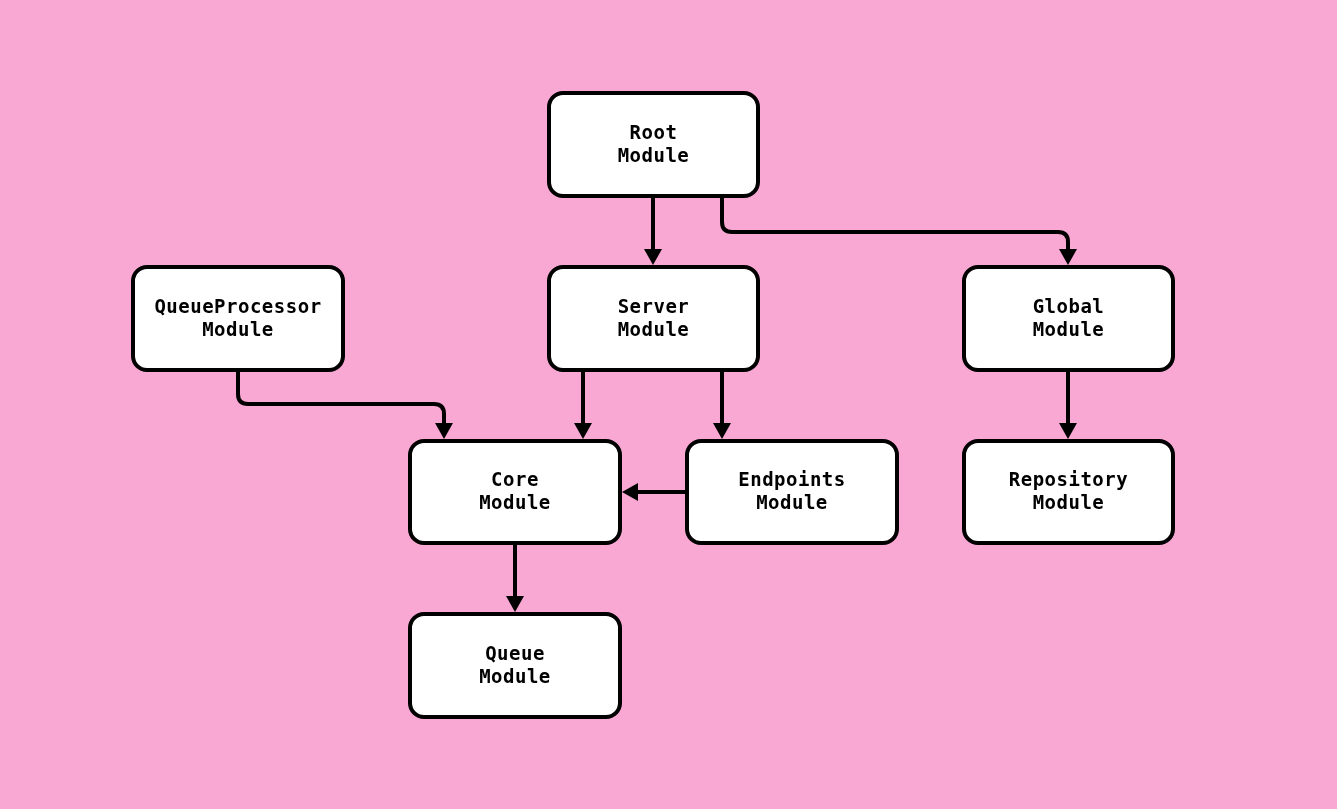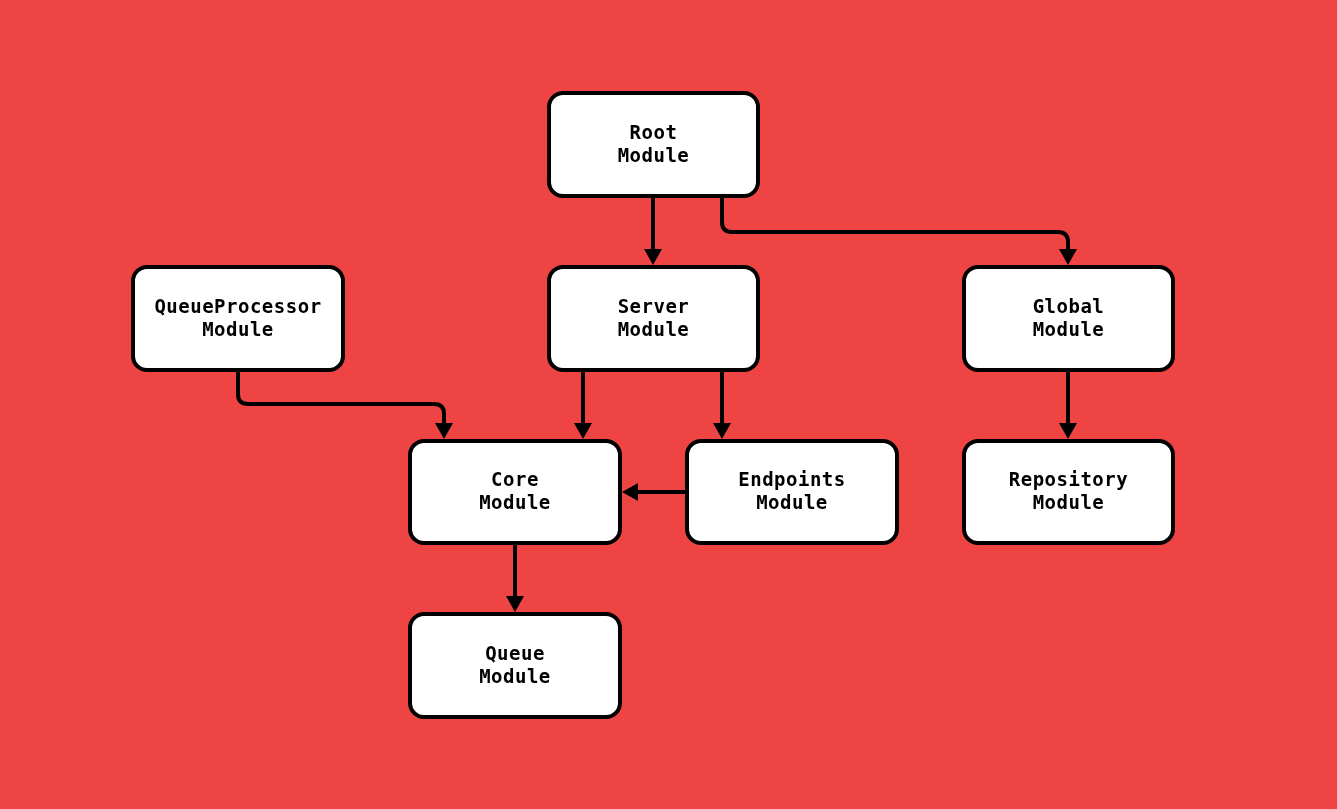--- a/index.html
+++ b/index.html
@@ -11,21 +11,21 @@
   body {
     width: 1337px;
     height: 809px;
     overflow: hidden;
     font-family: "DejaVu Sans Mono", "Liberation Mono", monospace;
   }
   #diagram-root {
     position: relative;
     width: 1337px;
     height: 809px;
-    background: #ef4444;
+    background: #f9a8d4;
   }
   svg.diagram-canvas {
     display: block;
     width: 1337px;
     height: 809px;
   }
   .node-shape {
     fill: #ffffff;
     stroke: #000000;
     stroke-width: 4;

